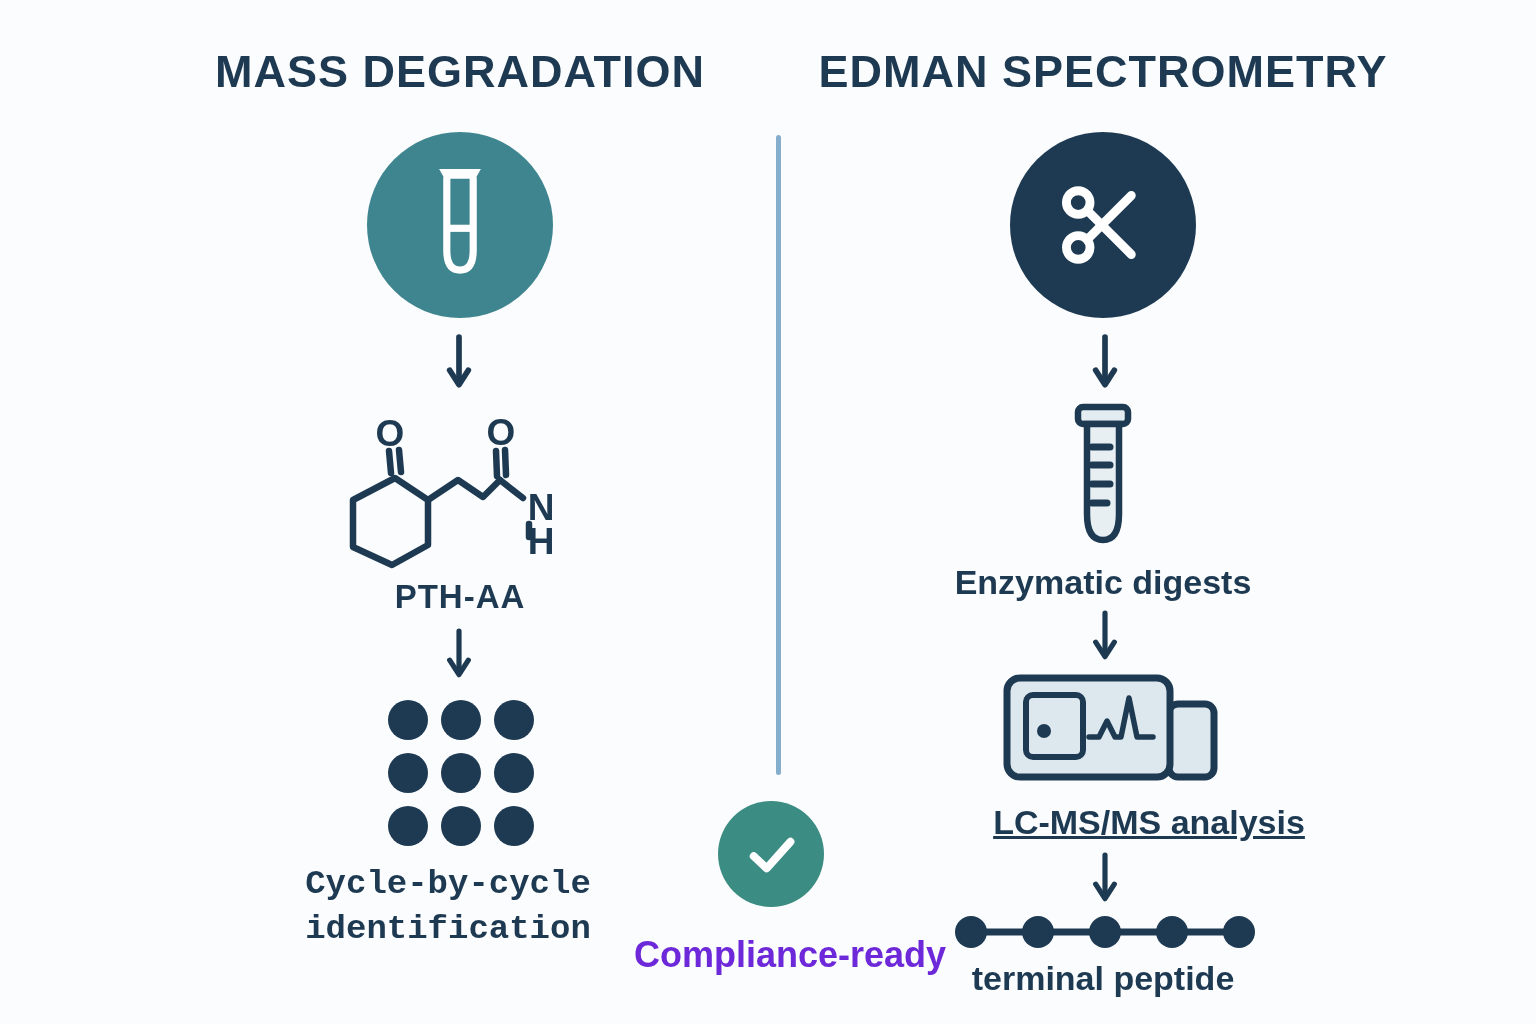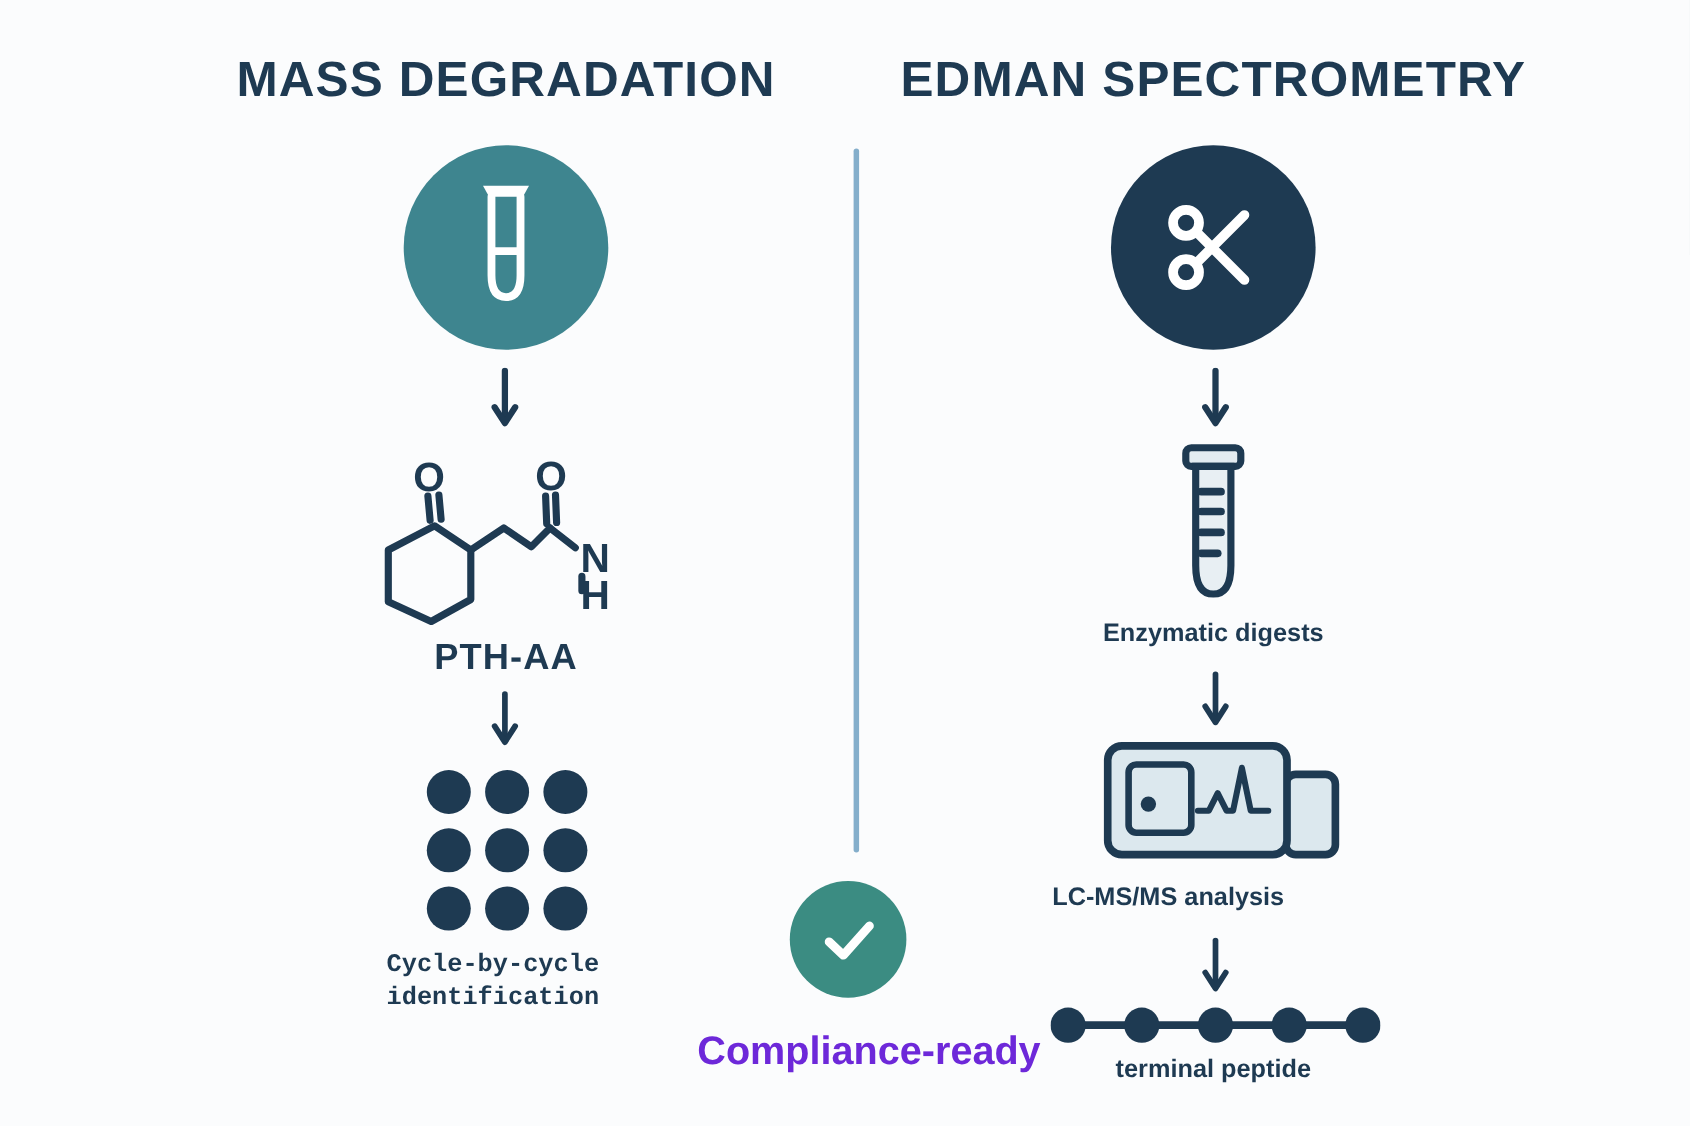--- a/index.html
+++ b/index.html
@@ -18,21 +18,21 @@
     color:#1e3a52;
   }
   .big-circle{
     width:186px;height:186px;border-radius:50%;
     display:flex;align-items:center;justify-content:center;
   }
   .circle-teal{background:#3e858f;}
   .circle-navy{background:#1e3a52;}
   .label{
     width:400px;text-align:center;color:#1e3a52;
-    font-size:23px;font-weight:600;line-height:1.32;
+    font-size:34px;font-weight:600;line-height:1.32;
   }
   .pth{
     width:300px;text-align:center;color:#1e3a52;
     font-size:33px;font-weight:bold;letter-spacing:1px;
   }
   .dots-grid{
     display:grid;grid-template-columns:repeat(3,40px);
     grid-gap:13px;
   }
   .dot{width:40px;height:40px;border-radius:50%;background:#1e3a52;}
@@ -179,21 +179,21 @@
   <div class="abs" style="left:1003px;top:674px;">
     <svg width="215" height="107" viewBox="0 0 215 107">
       <rect x="166" y="30" width="45" height="73" rx="9" fill="#dce8ee" stroke="#1e3a52" stroke-width="7"></rect>
       <rect x="4" y="4" width="163" height="99" rx="13" fill="#dce8ee" stroke="#1e3a52" stroke-width="7"></rect>
       <rect x="23" y="21" width="57" height="62" rx="7" fill="none" stroke="#1e3a52" stroke-width="6"></rect>
       <circle cx="41" cy="57" r="7" fill="#1e3a52"></circle>
       <path d="M86,63 h10 l8,-16 l8,16 h6 l8,-39 l8,39 h16" fill="none" stroke="#1e3a52" stroke-width="5.5" stroke-linecap="round" stroke-linejoin="round"></path>
     </svg>
   </div>
 
-  <div class="abs label" style="left:862px;top:800px;">LC-MS/MS analysis</div>
+  <div class="abs label" style="left:949px;top:800px;text-decoration:underline;">LC-MS/MS analysis</div>
 
   <div class="abs" style="left:1092px;top:852px;">
     <svg width="26" height="56" viewBox="0 0 24 54">
       <line x1="12" y1="3" x2="12" y2="40" stroke="#1e3a52" stroke-width="5" stroke-linecap="round"></line>
       <polyline points="3,31 12,45 21,31" fill="none" stroke="#1e3a52" stroke-width="5" stroke-linecap="round" stroke-linejoin="round"></polyline>
     </svg>
   </div>
 
   <div class="abs" style="left:955px;top:912px;">
     <svg width="300" height="40" viewBox="0 0 300 40">

